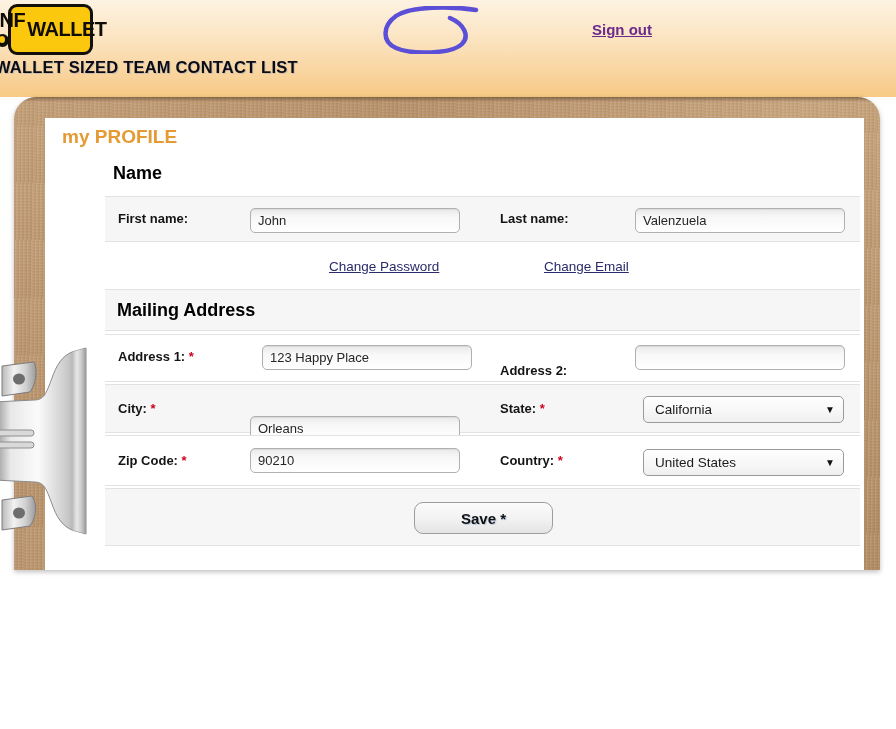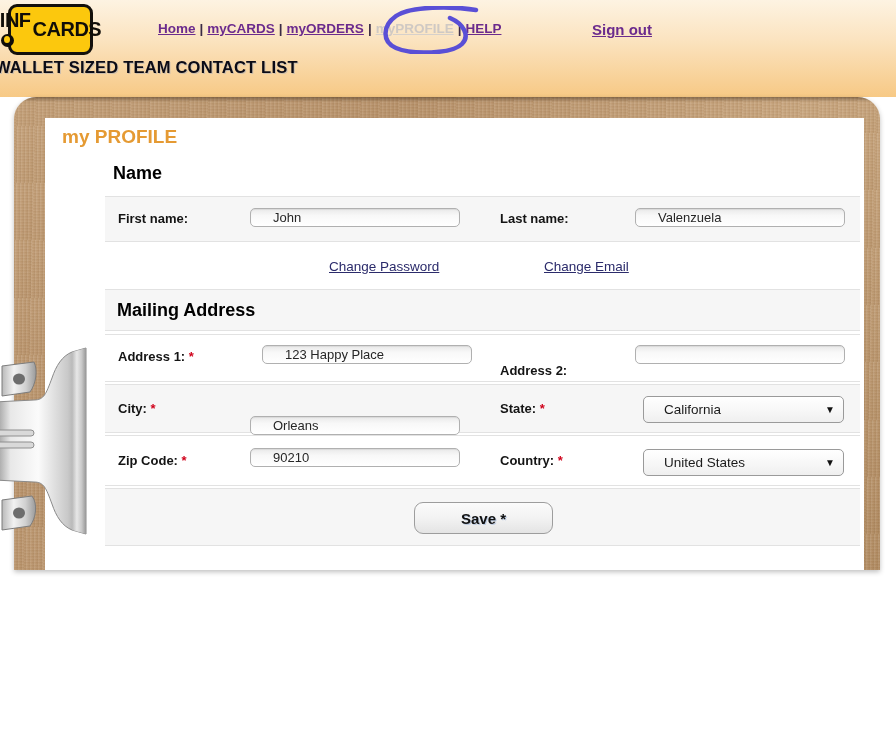--- a/index.html
+++ b/index.html
@@ -184,42 +184,42 @@
     font-size: 13px;
     font-weight: bold;
     color: #141414;
     white-space: nowrap;
   }
   .req { color: #d0021b; font-weight: bold; }
 
   .txt {
     position: absolute;
     box-sizing: border-box;
-    height: 19px;
+    height: 25px;
     background: linear-gradient(180deg, #e9e9e9 0%, #f8f8f8 38%, #ffffff 100%);
     border: 1px solid #b0b0b0;
     border-radius: 5px;
     font-family: "Liberation Sans", sans-serif;
     font-size: 13px;
     color: #262626;
-    padding: 0 22px;
+    padding: 0 7px;
     line-height: 23px;
     box-shadow: inset 0 1px 1px rgba(0,0,0,0.07);
   }
 
   .sel {
     position: absolute;
     box-sizing: border-box;
     height: 27px;
     background: linear-gradient(180deg, #ffffff 0%, #f7f7f7 55%, #efefef 100%);
     border: 1px solid #9a9a9a;
     border-radius: 5px;
     font-size: 13.5px;
     color: #1a1a1a;
-    padding: 0 20px;
+    padding: 0 11px;
     line-height: 25px;
   }
   .sel .arrow {
     position: absolute;
     right: 8px; top: 0;
     line-height: 25px;
     font-size: 10px;
     color: #111;
   }
 
@@ -246,26 +246,23 @@
   }
   #save-button .star { color: #111; }
 </style>
 </head>
 <body>
 
 <div id="site-header">
 
   <div id="logo">
     <div class="logo-line logo-line-1"><span>INF</span><span class="logo-dot"></span></div>
-    <div class="logo-line">CARDS</div>
+    <div class="logo-line">WALLET</div>
   </div>
 
-  <div id="main-nav">
-    <a href="#">Home</a><span class="nav-sep">|</span><a href="#">myCARDS</a><span class="nav-sep">|</span><a href="#">myORDERS</a><span class="nav-sep">|</span><a href="#" class="disabled-link">myPROFILE</a><span class="nav-sep">|</span><a href="#">HELP</a>
-  </div>
 
   <a href="#" id="signout-link">Sign out</a>
 
   <svg id="profile-annotation" viewBox="0 0 106 48">
     <path d="M96,4 C72,0 30,0 16,10 C2,20 2,36 16,42 C32,49 72,48 82,38 C90,30 84,18 70,12" fill="none" stroke="#5a4fd6" stroke-width="4.5" stroke-linecap="round"></path>
   </svg>
 
   <div id="tagline">WALLET SIZED TEAM CONTACT LIST</div>
 </div>
 

